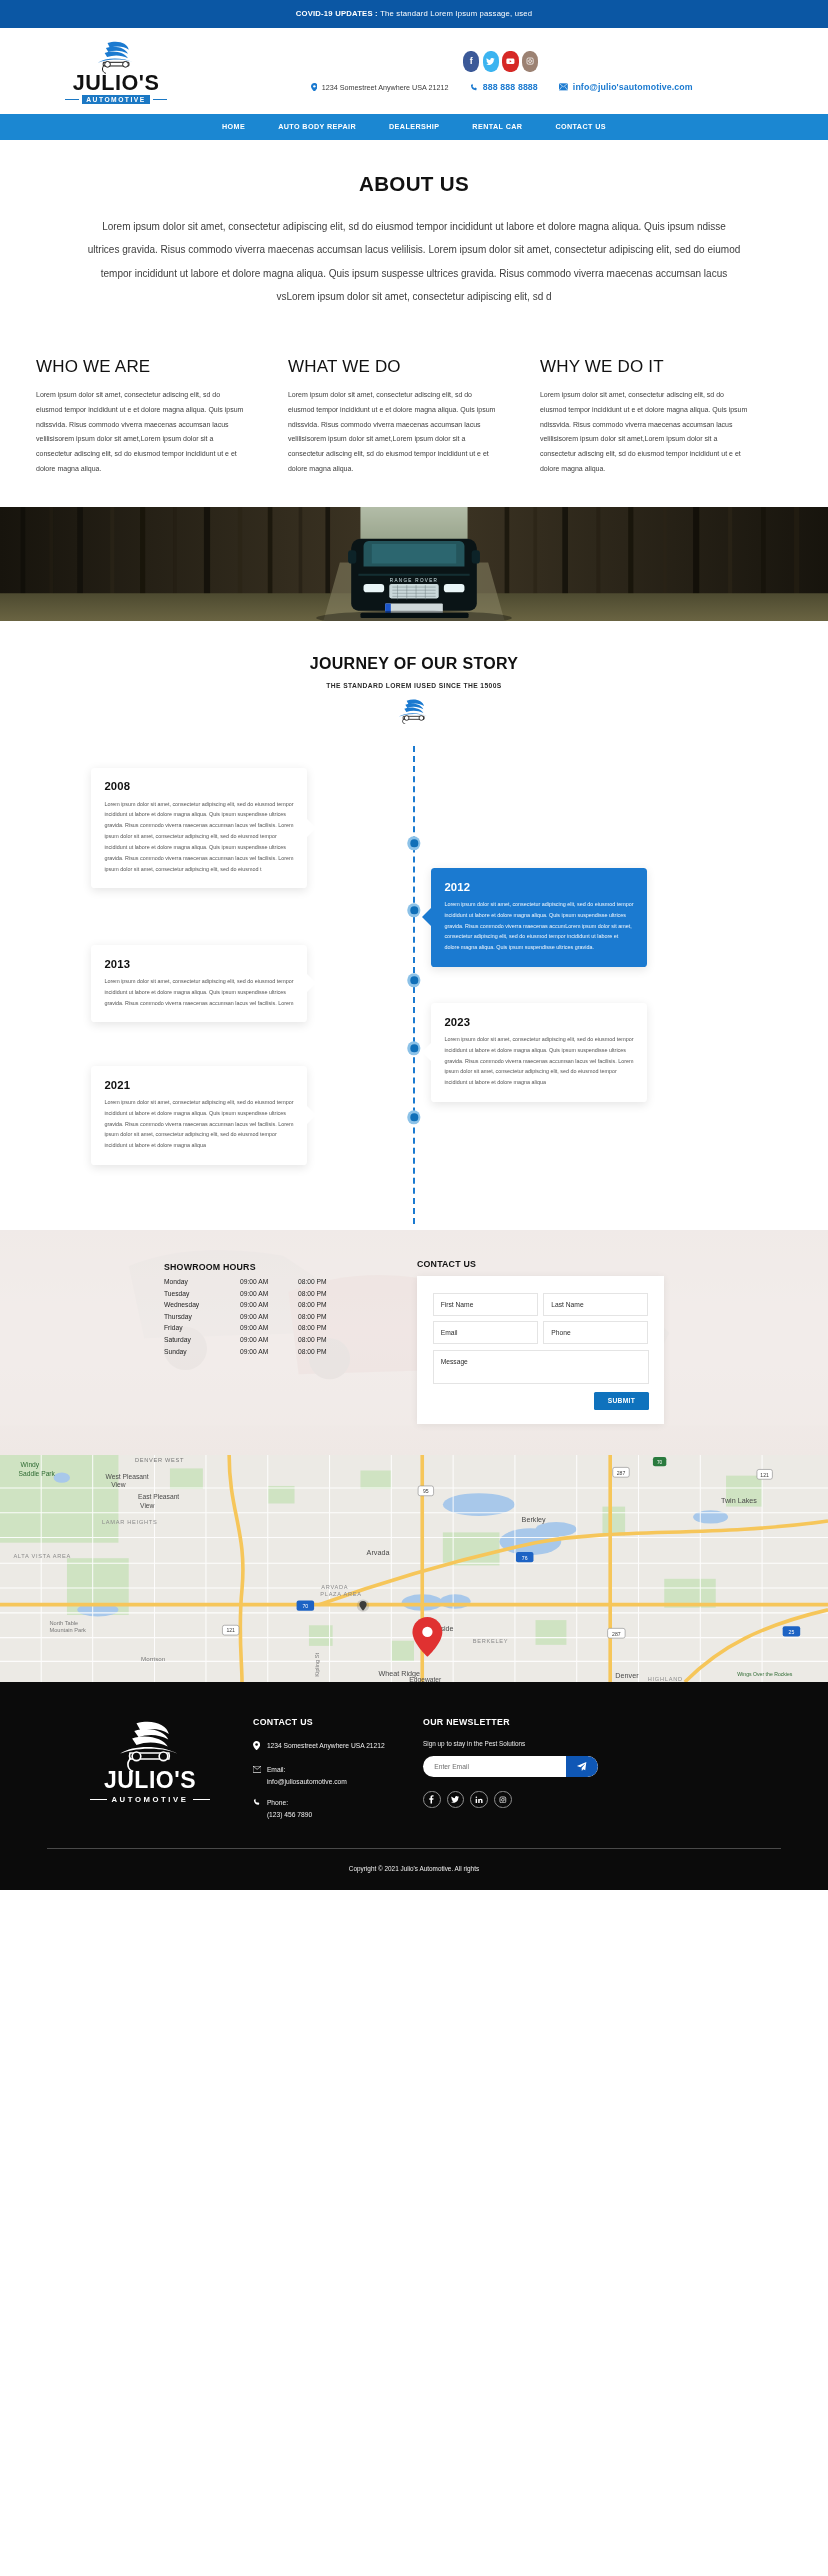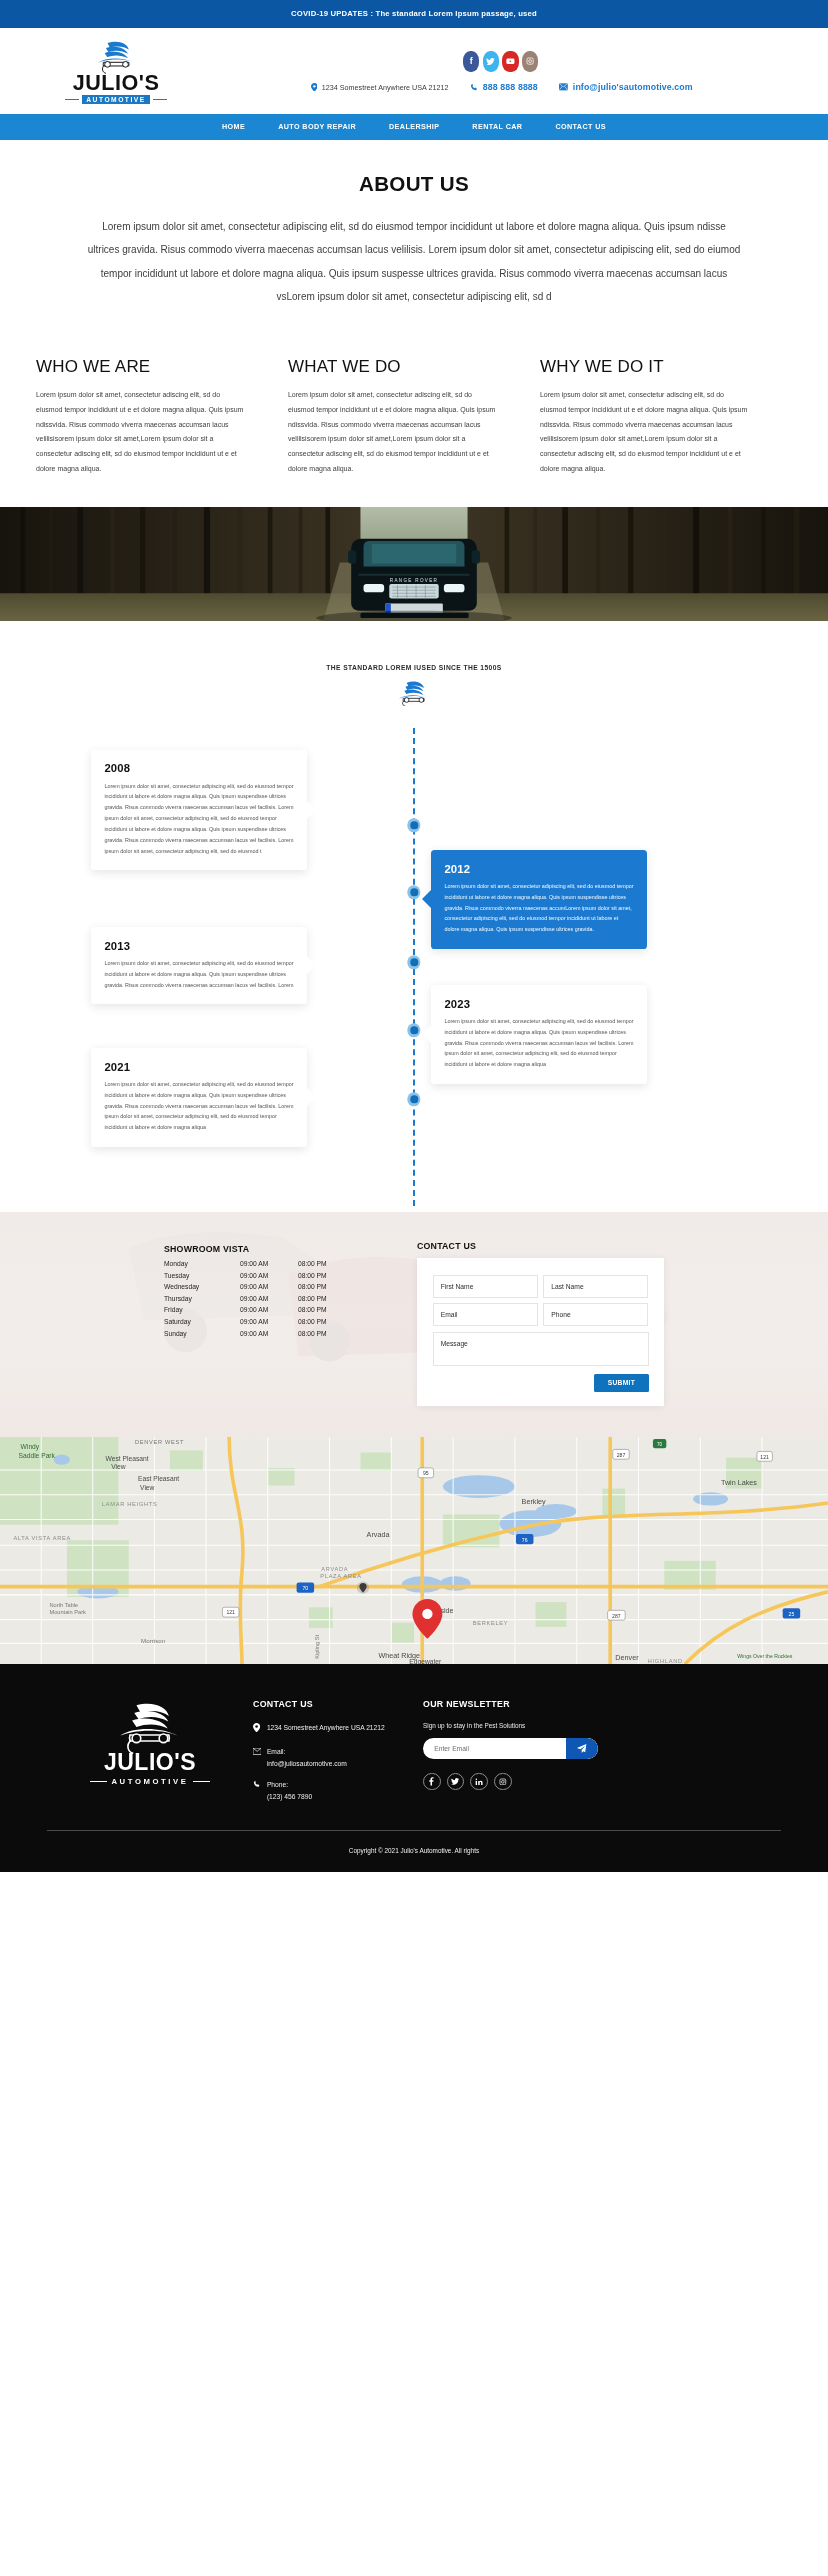--- a/index.html
+++ b/index.html
@@ -14,21 +14,21 @@
   .covid-bar {
     background: #0b57a4;
     color: #fff;
     text-align: center;
     font-size: 7.7px;
     font-weight: 700;
     letter-spacing: 0.2px;
     padding: 9.3px 0;
   }
   .covid-bar .cv-label { font-weight: 800; }
-  .covid-bar .cv-text { font-weight: 700; }
+  .covid-bar .cv-text { font-weight: 400; }
   
   .header {
     background: #fff;
     display: flex;
     align-items: center;
     padding: 11.3px 31px 9.3px 31px;
     position: relative;
     min-height: 82px;
   }
   .logo-block { width: 170px; display: flex; flex-direction: column; align-items: center; }
@@ -386,20 +386,21 @@
       </g>
       <rect x="748" y="188" width="112" height="20" rx="2" fill="#cfd9da"></rect>
       <rect x="748" y="188" width="11" height="20" fill="#1b55c9"></rect>
       <rect x="700" y="206" width="210" height="10" rx="3" fill="#0a1a1d"></rect>
     </g>
     <ellipse cx="804" cy="216" rx="190" ry="14" fill="#000" opacity=".35"></ellipse>
   </svg>
 </section>
 
 <section class="journey">
+  <h2>JOURNEY OF OUR STORY</h2>
   <div class="sub">THE STANDARD LOREM IUSED SINCE THE 1500S</div>
   <svg class="journey-logo" viewBox="0 0 120 78">
     <path d="M38 8 C64 0 86 8 90 24 C78 16 60 14 44 20 Z" fill="#1b7ad0"></path>
     <path d="M34 20 C58 12 82 20 88 34 C74 26 56 24 40 30 Z" fill="#1b7ad0"></path>
     <path d="M31 32 C55 24 80 32 88 45 C72 37 54 36 37 42 Z" fill="#1b7ad0"></path>
     <path d="M14 56 C34 42 76 42 104 56 C96 52 80 48 60 48 C40 48 24 52 14 56 Z" fill="#1b7ad0"></path>
     <path d="M28 55 h62 a16 16 0 0 1 0 9 h-62 a16 16 0 0 1 0 -9 Z" fill="#fff" stroke="#111" stroke-width="2.4"></path>
     <circle cx="38" cy="60" r="7" fill="#fff" stroke="#111" stroke-width="2.4"></circle>
     <circle cx="82" cy="60" r="7" fill="#fff" stroke="#111" stroke-width="2.4"></circle>
     <path d="M30 62 C22 70 26 76 34 78" fill="none" stroke="#111" stroke-width="2.4"></path>
@@ -455,21 +456,21 @@
       <ellipse cx="360" cy="230" rx="42" ry="42" fill="#9f9f9f"></ellipse>
       <ellipse cx="640" cy="250" rx="40" ry="40" fill="#8d8d8d"></ellipse>
       <ellipse cx="940" cy="255" rx="42" ry="42" fill="#9a9a9a"></ellipse>
       <ellipse cx="1230" cy="250" rx="40" ry="40" fill="#9f9f9f"></ellipse>
     </g>
     <rect width="1608" height="380" fill="#f4efec" opacity=".55"></rect>
   </svg>
 
   <div class="showroom-inner">
     <div class="hours-block">
-      <h3>SHOWROOM VISTA</h3>
+      <h3>SHOWROOM HOURS</h3>
       <div class="hours-row">
         <span class="hours-day">Monday</span>
         <span class="hours-open">09:00 AM</span>
         <span class="hours-close">08:00 PM</span>
       </div>
       <div class="hours-row">
         <span class="hours-day">Tuesday</span>
         <span class="hours-open">09:00 AM</span>
         <span class="hours-close">08:00 PM</span>
       </div>

